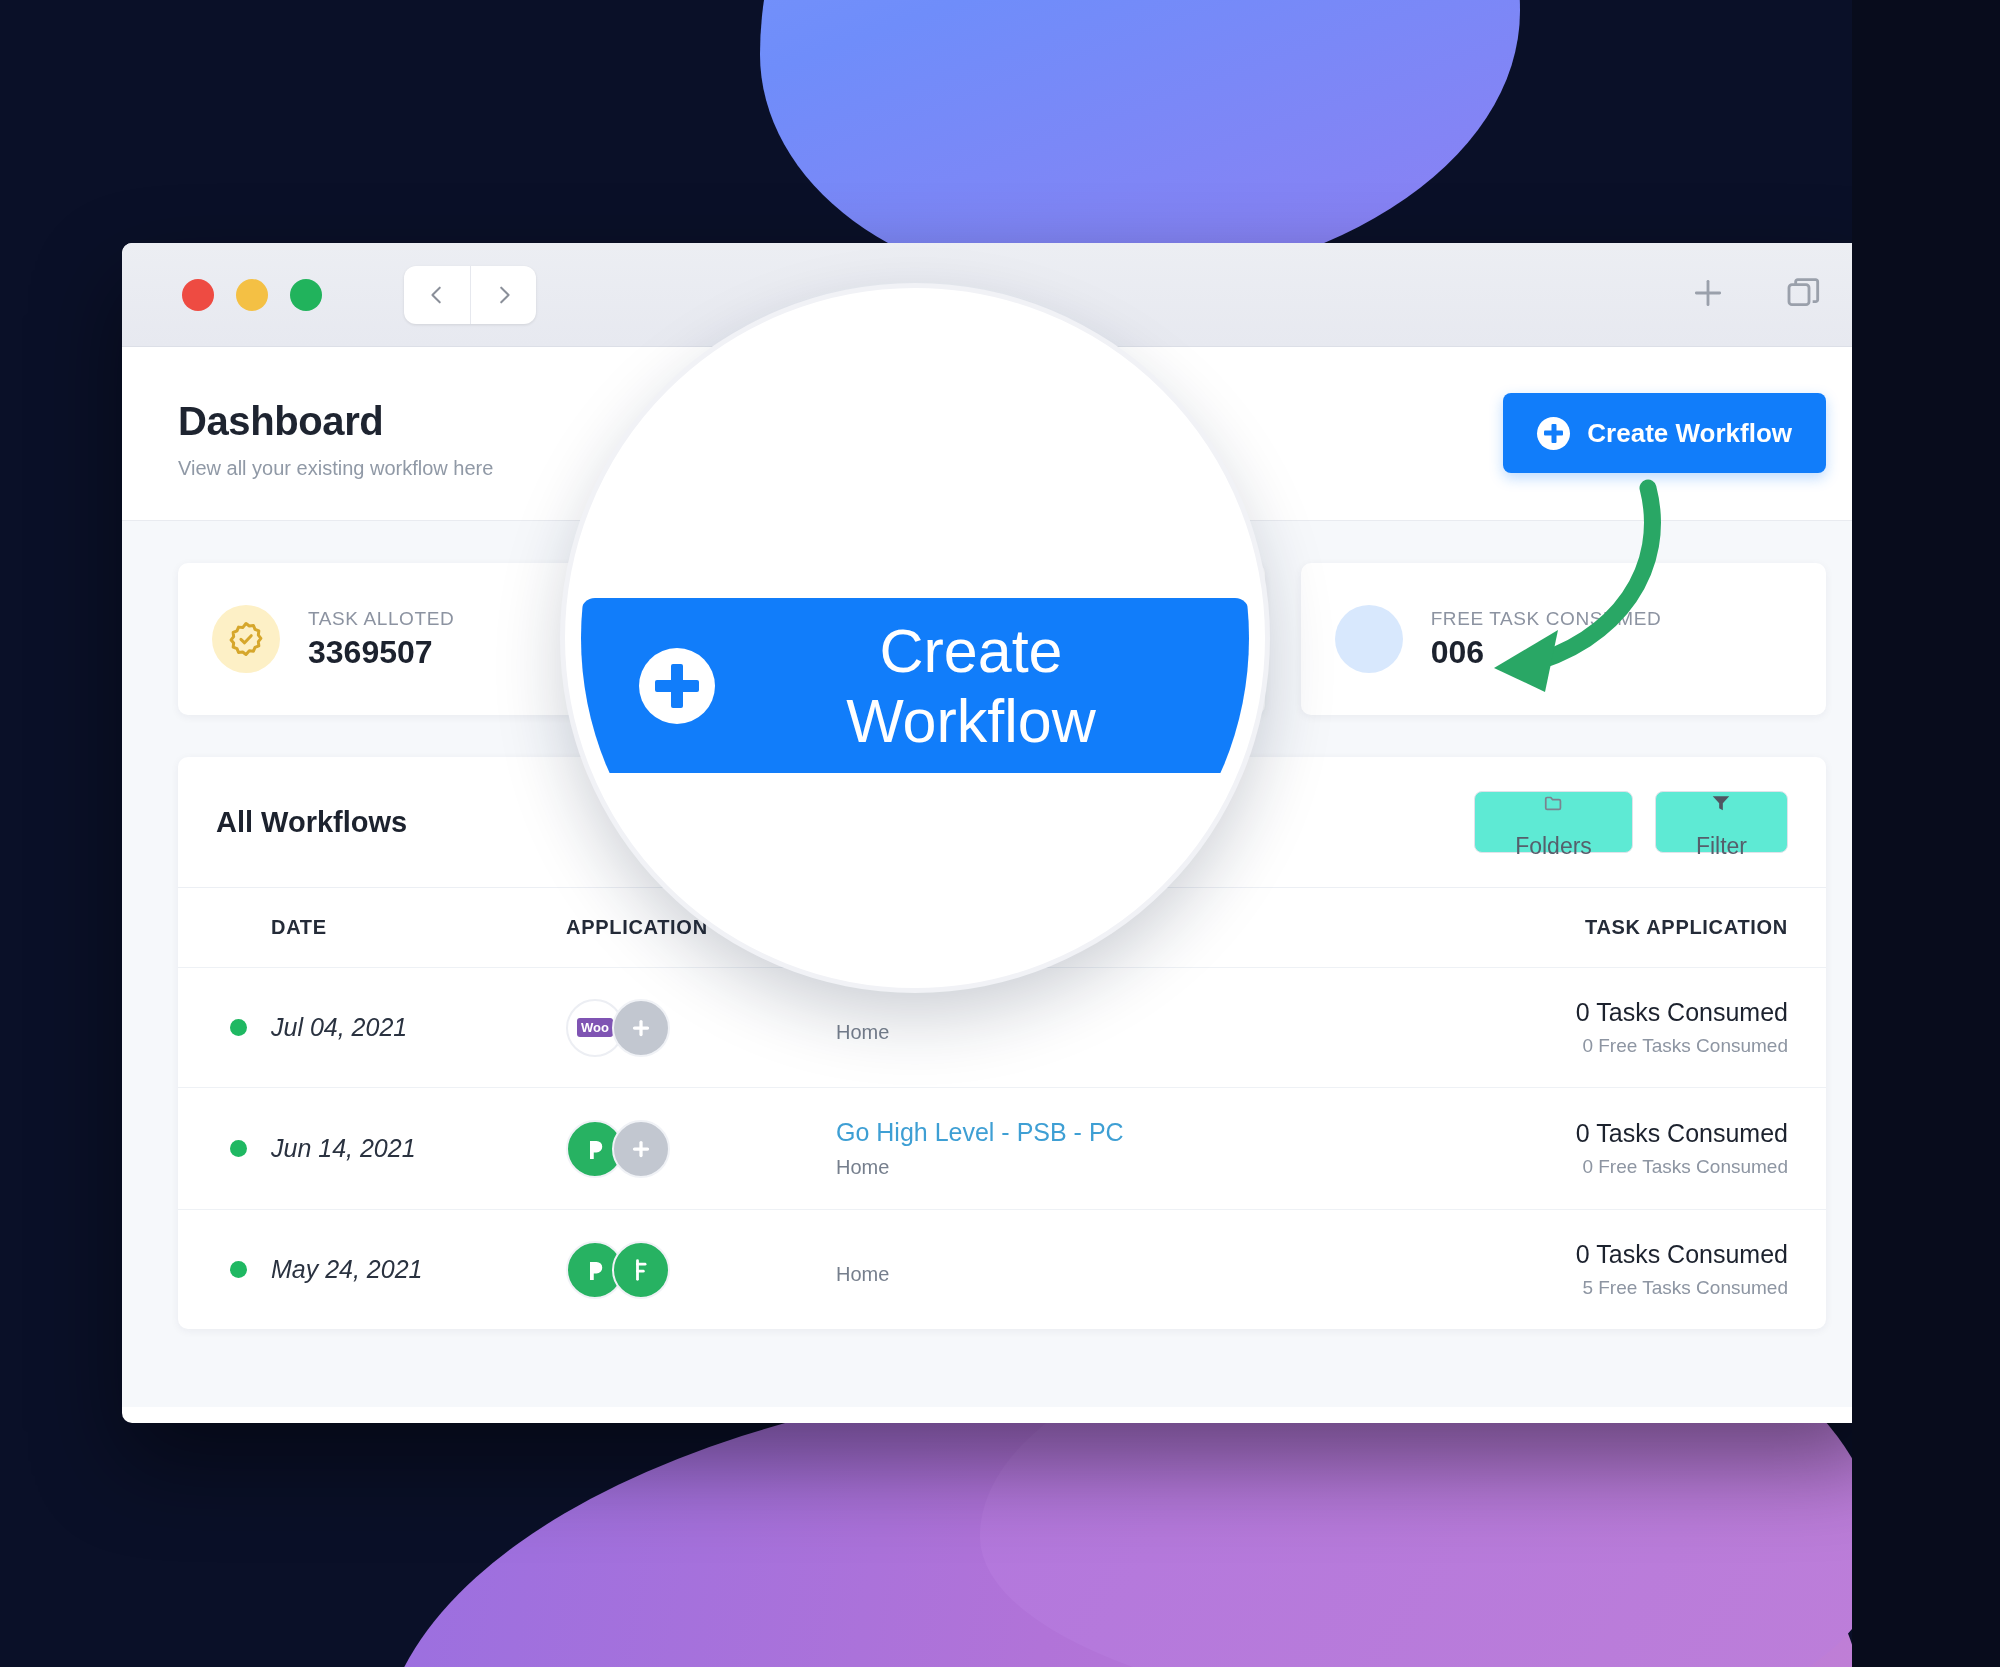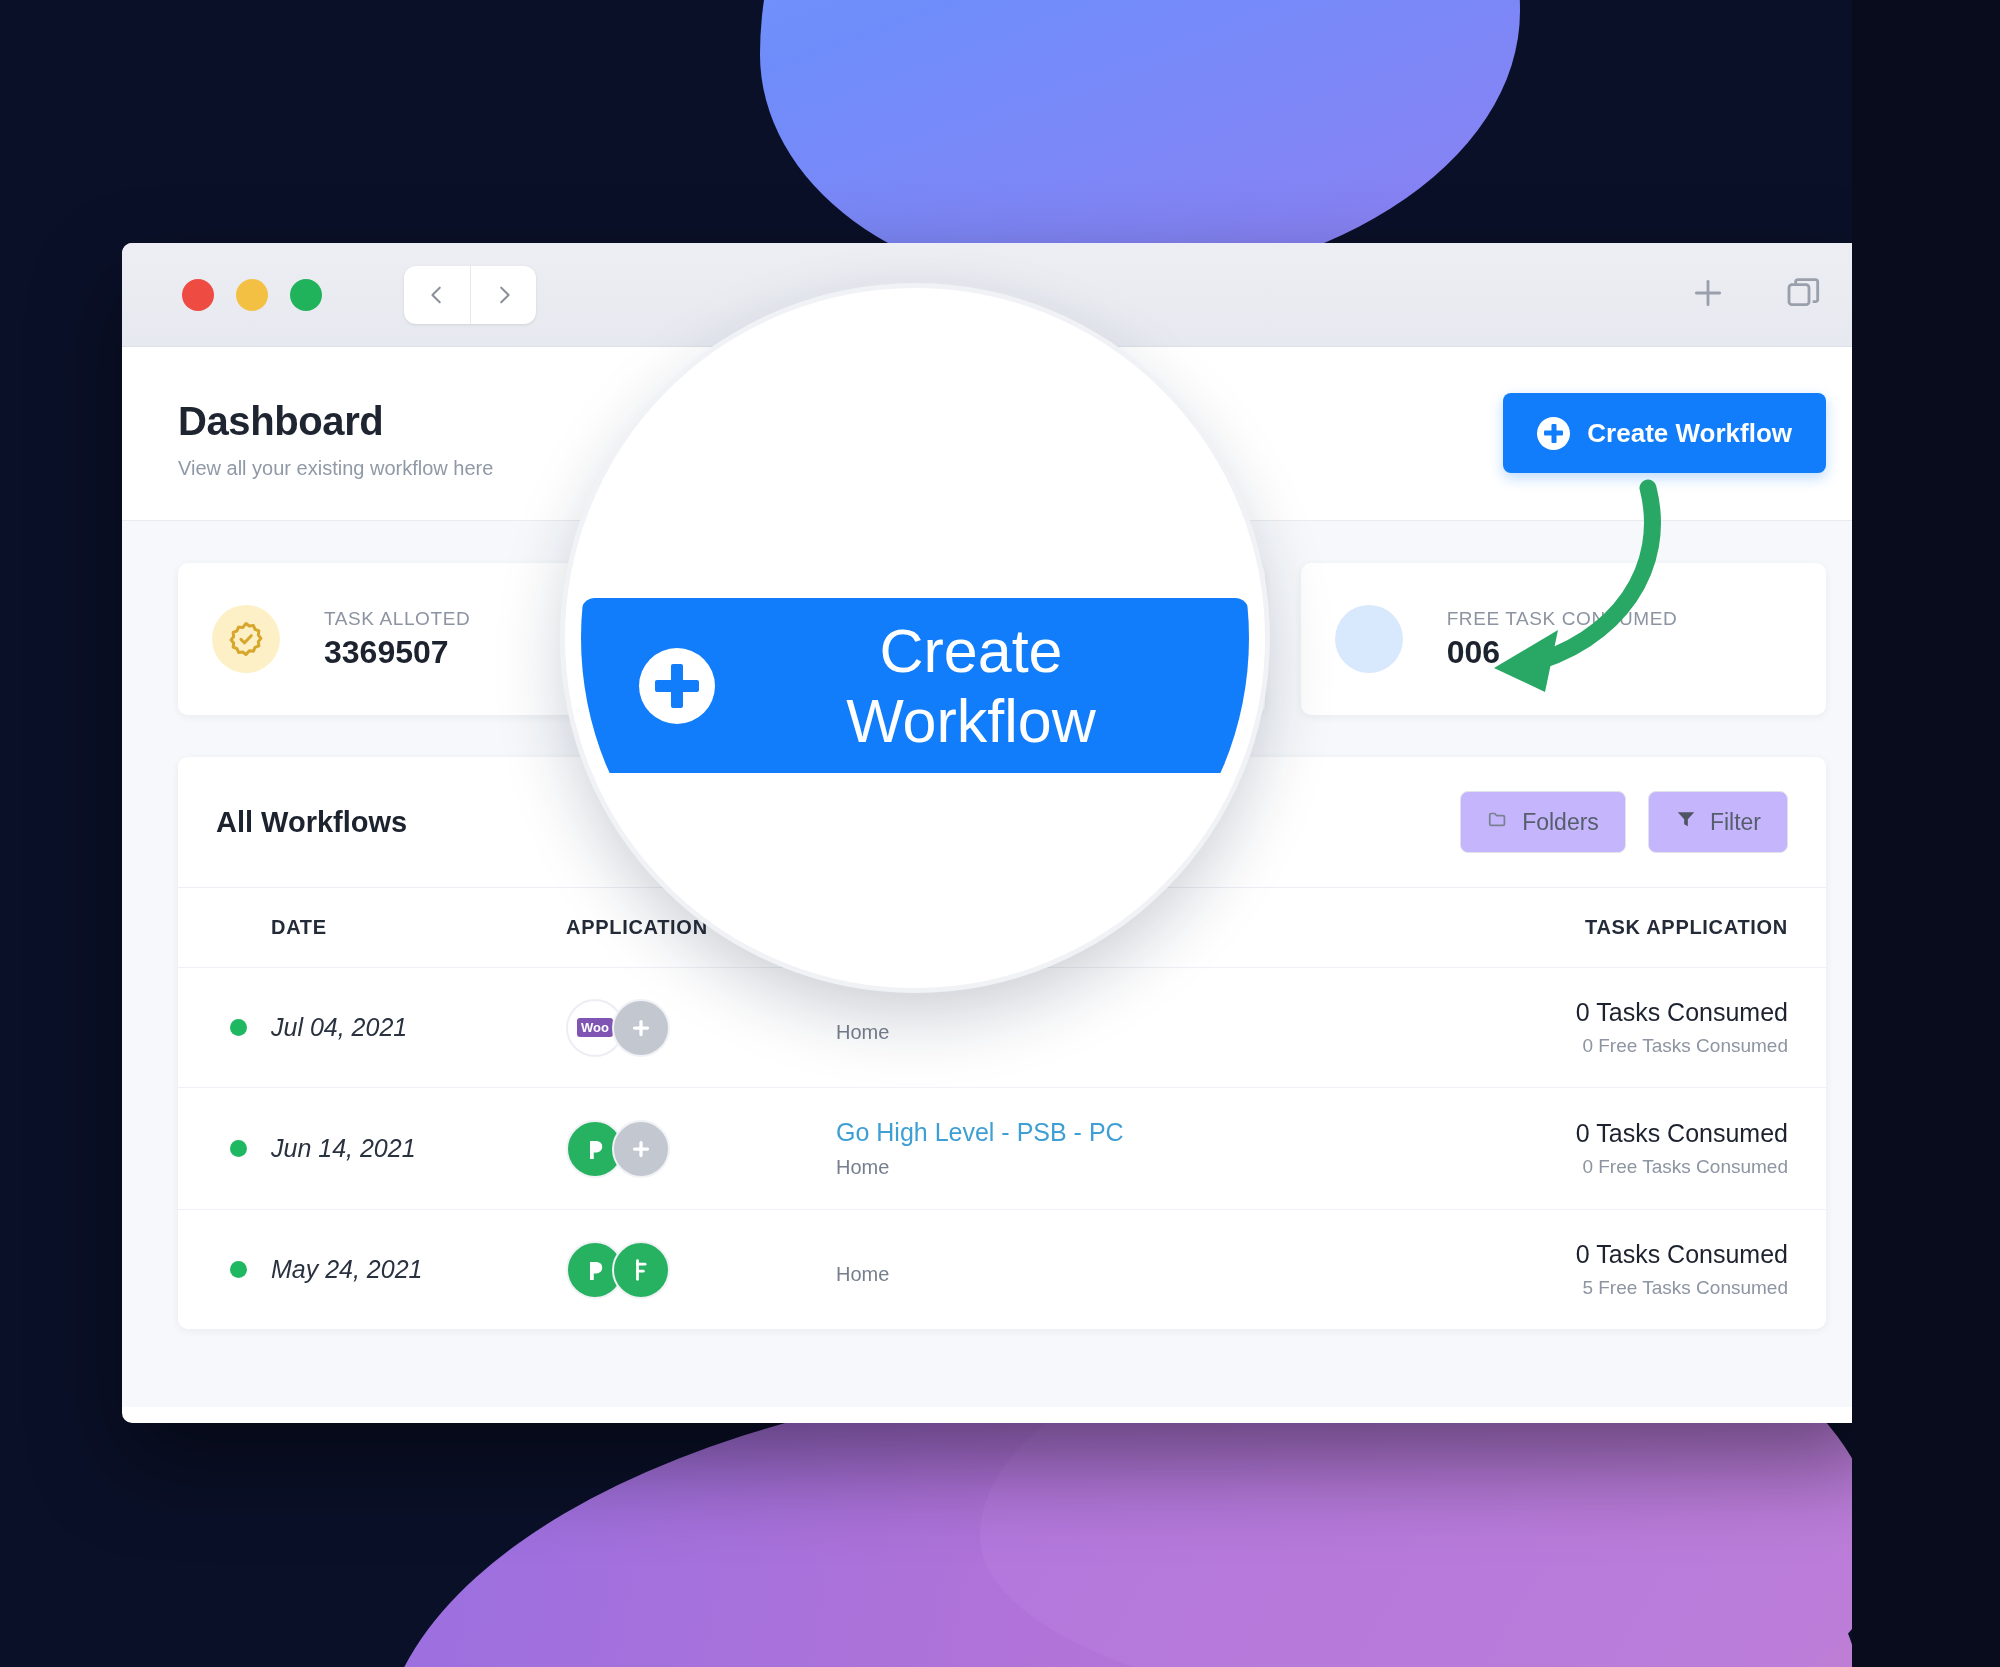--- a/index.html
+++ b/index.html
@@ -134,21 +134,21 @@
     height: calc(100% - 104px - 190px);
   }
   .stats { display: flex; gap: 36px; }
   .stat-card {
     flex: 1;
     background: #fff;
     border-radius: 10px;
     height: 152px;
     display: flex; align-items: center;
     padding: 0 34px;
-    gap: 44px;
+    gap: 28px;
     box-shadow: 0 2px 8px rgba(30,40,70,0.06);
   }
   .stat-icon {
     width: 68px; height: 68px; border-radius: 50%;
     background: #fdf0c6;
     display: flex; align-items: center; justify-content: center;
     flex: 0 0 auto;
   }
   .stat-icon.teal { background: #d5f3ee; }
   .stat-icon.blue { background: #d8e8fd; }
@@ -167,27 +167,28 @@
     box-shadow: 0 2px 8px rgba(30,40,70,0.06);
     overflow: hidden;
   }
   .table-head {
     display: flex; align-items: center; justify-content: space-between;
     padding: 34px 38px;
   }
   .table-title { font-size: 29px; font-weight: 700; color: #1c222e; }
   .table-actions { display: flex; gap: 22px; align-items: center; }
   .pill {
-    height: 62px; padding: 0 26px;
-    border: 1px solid #dfe3ea; background: #c4b5fd;
+    height: 62px; padding: 0 40px;
+    border: 1px solid #dfe3ea; background: #5eead4;
     border-radius: 8px;
     display: flex; align-items: center; gap: 13px;
     font-size: 23px; color: #565e6b;
     font-family: "Liberation Sans", sans-serif;
     cursor: pointer;
+    flex-direction: column;
   }
   .colhead {
     display: flex; align-items: center;
     border-top: 1px solid #eceff4;
     padding: 28px 38px;
     font-size: 20px; font-weight: 700; color: #242b38;
     letter-spacing: 0.7px;
   }
   .c-date { width: 350px; padding-left: 55px; }
   .c-app  { width: 270px; }

